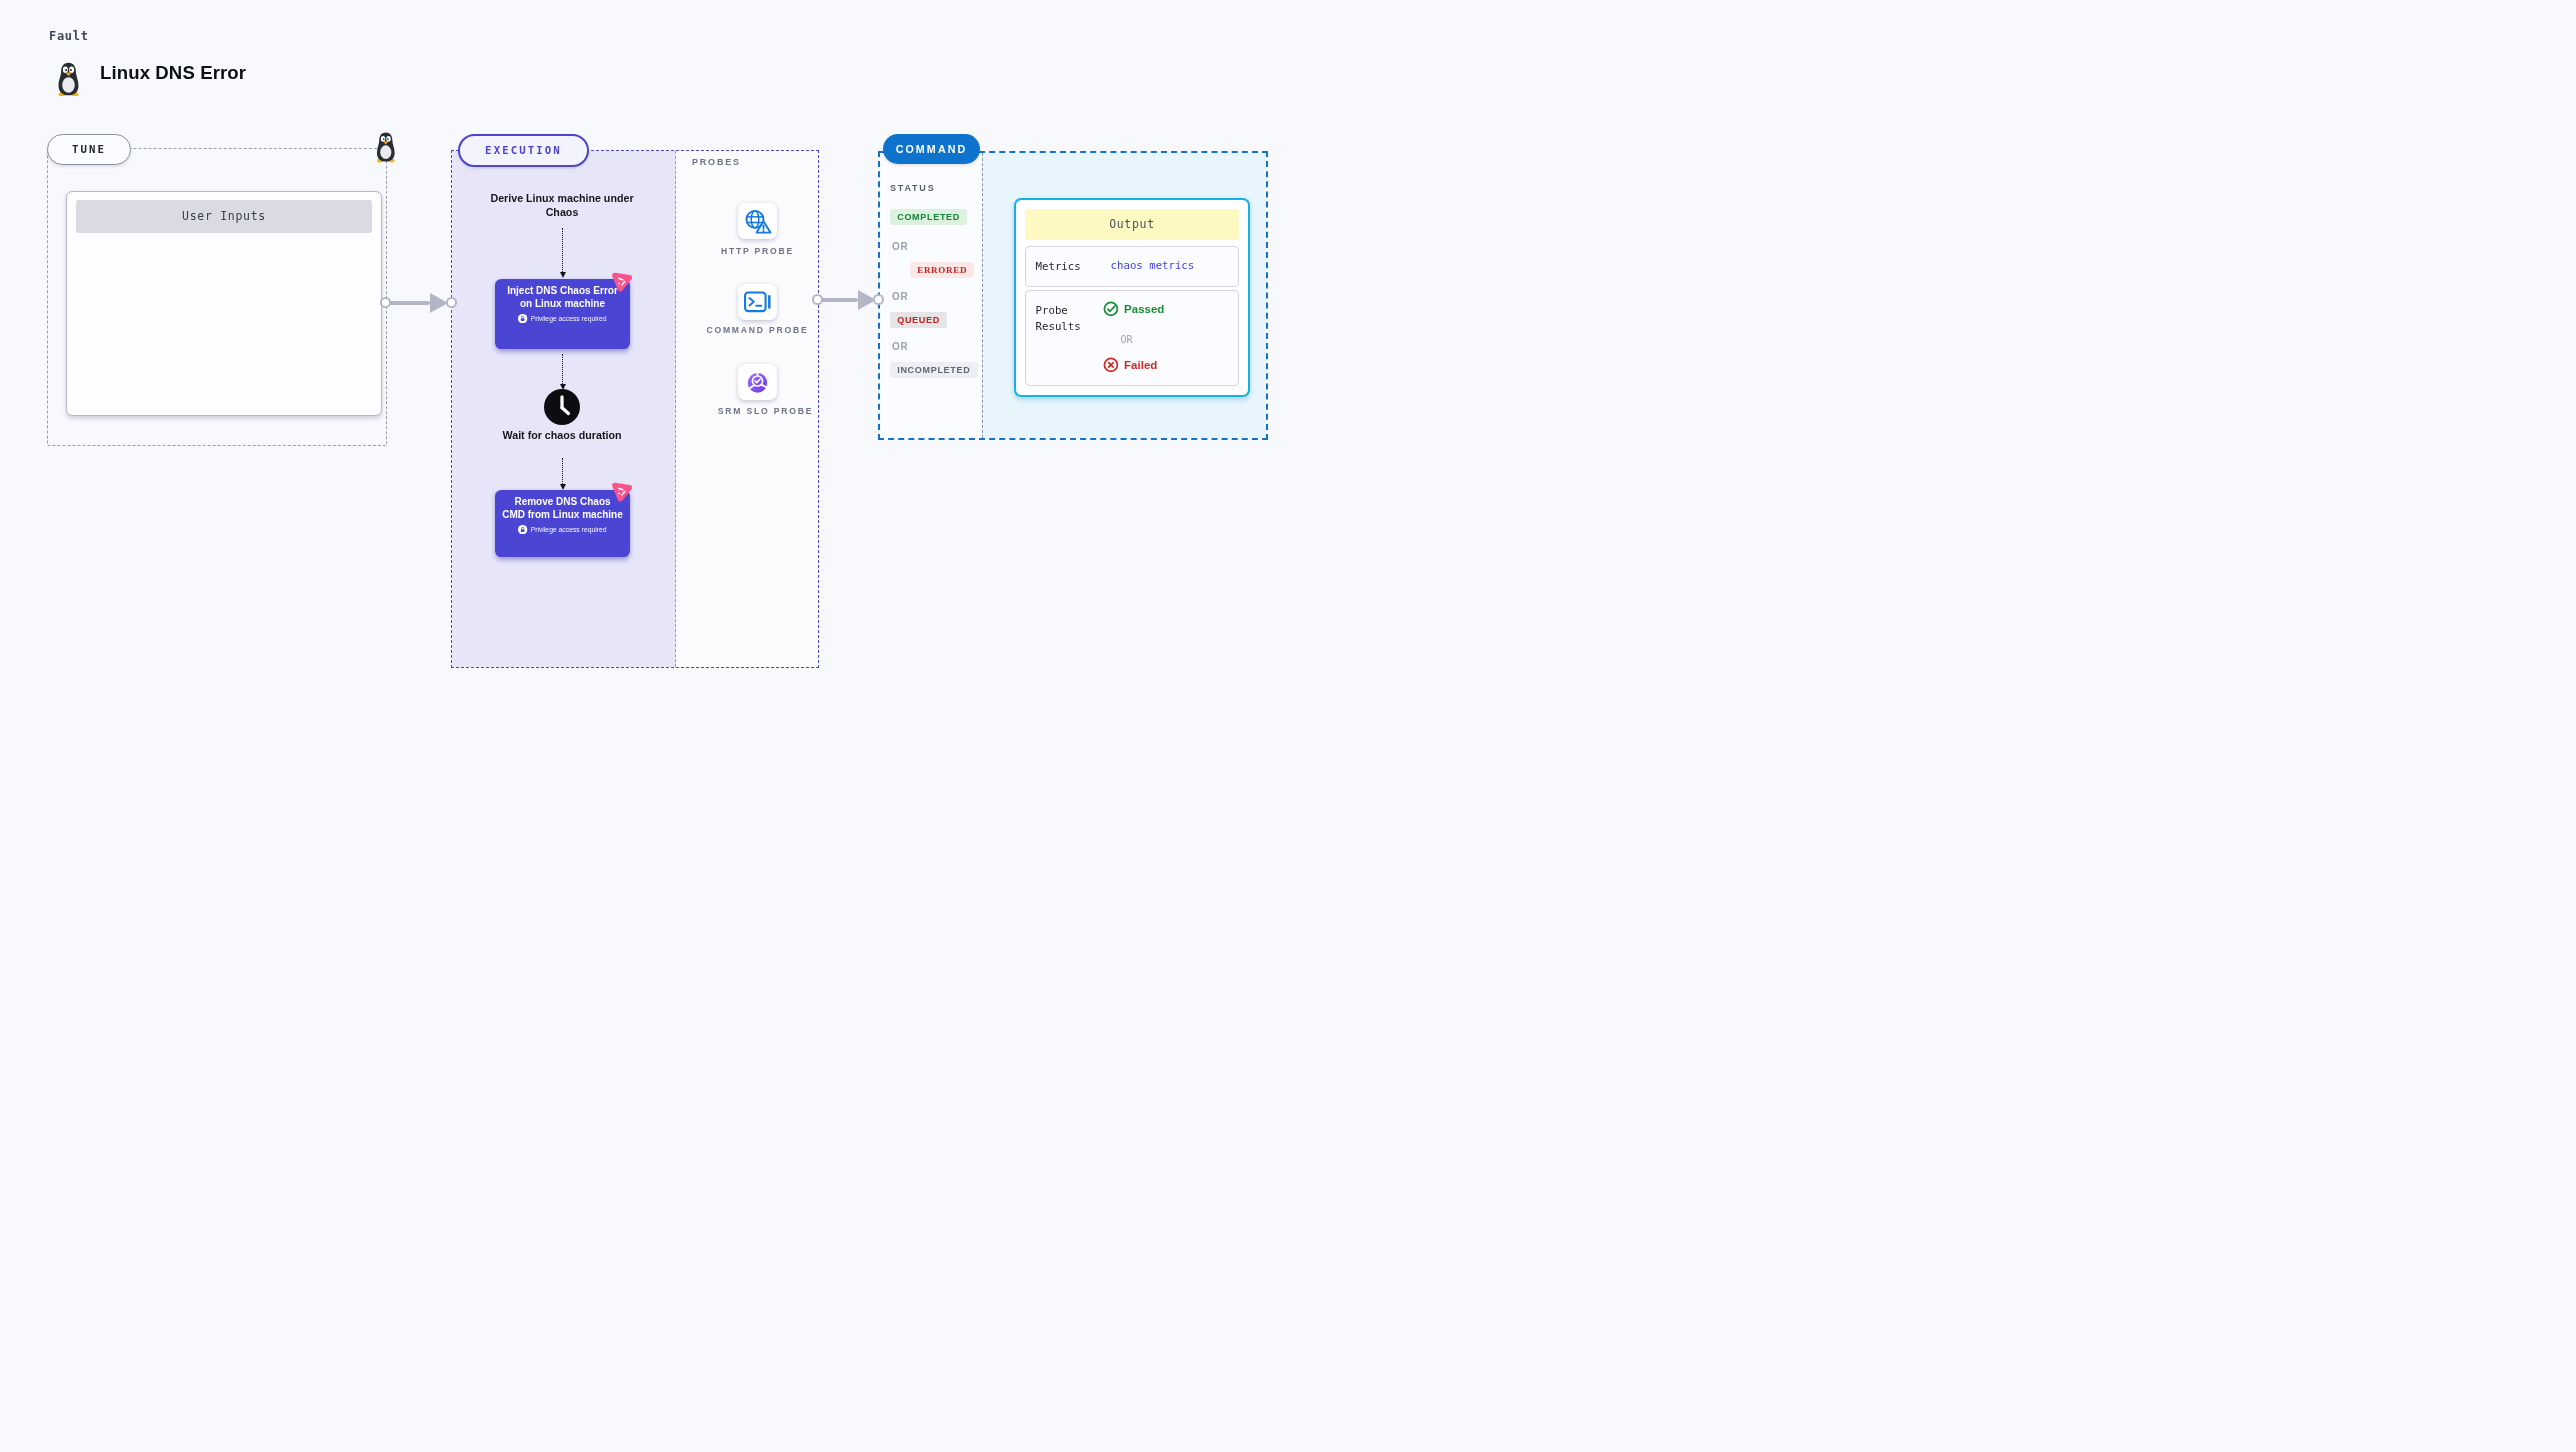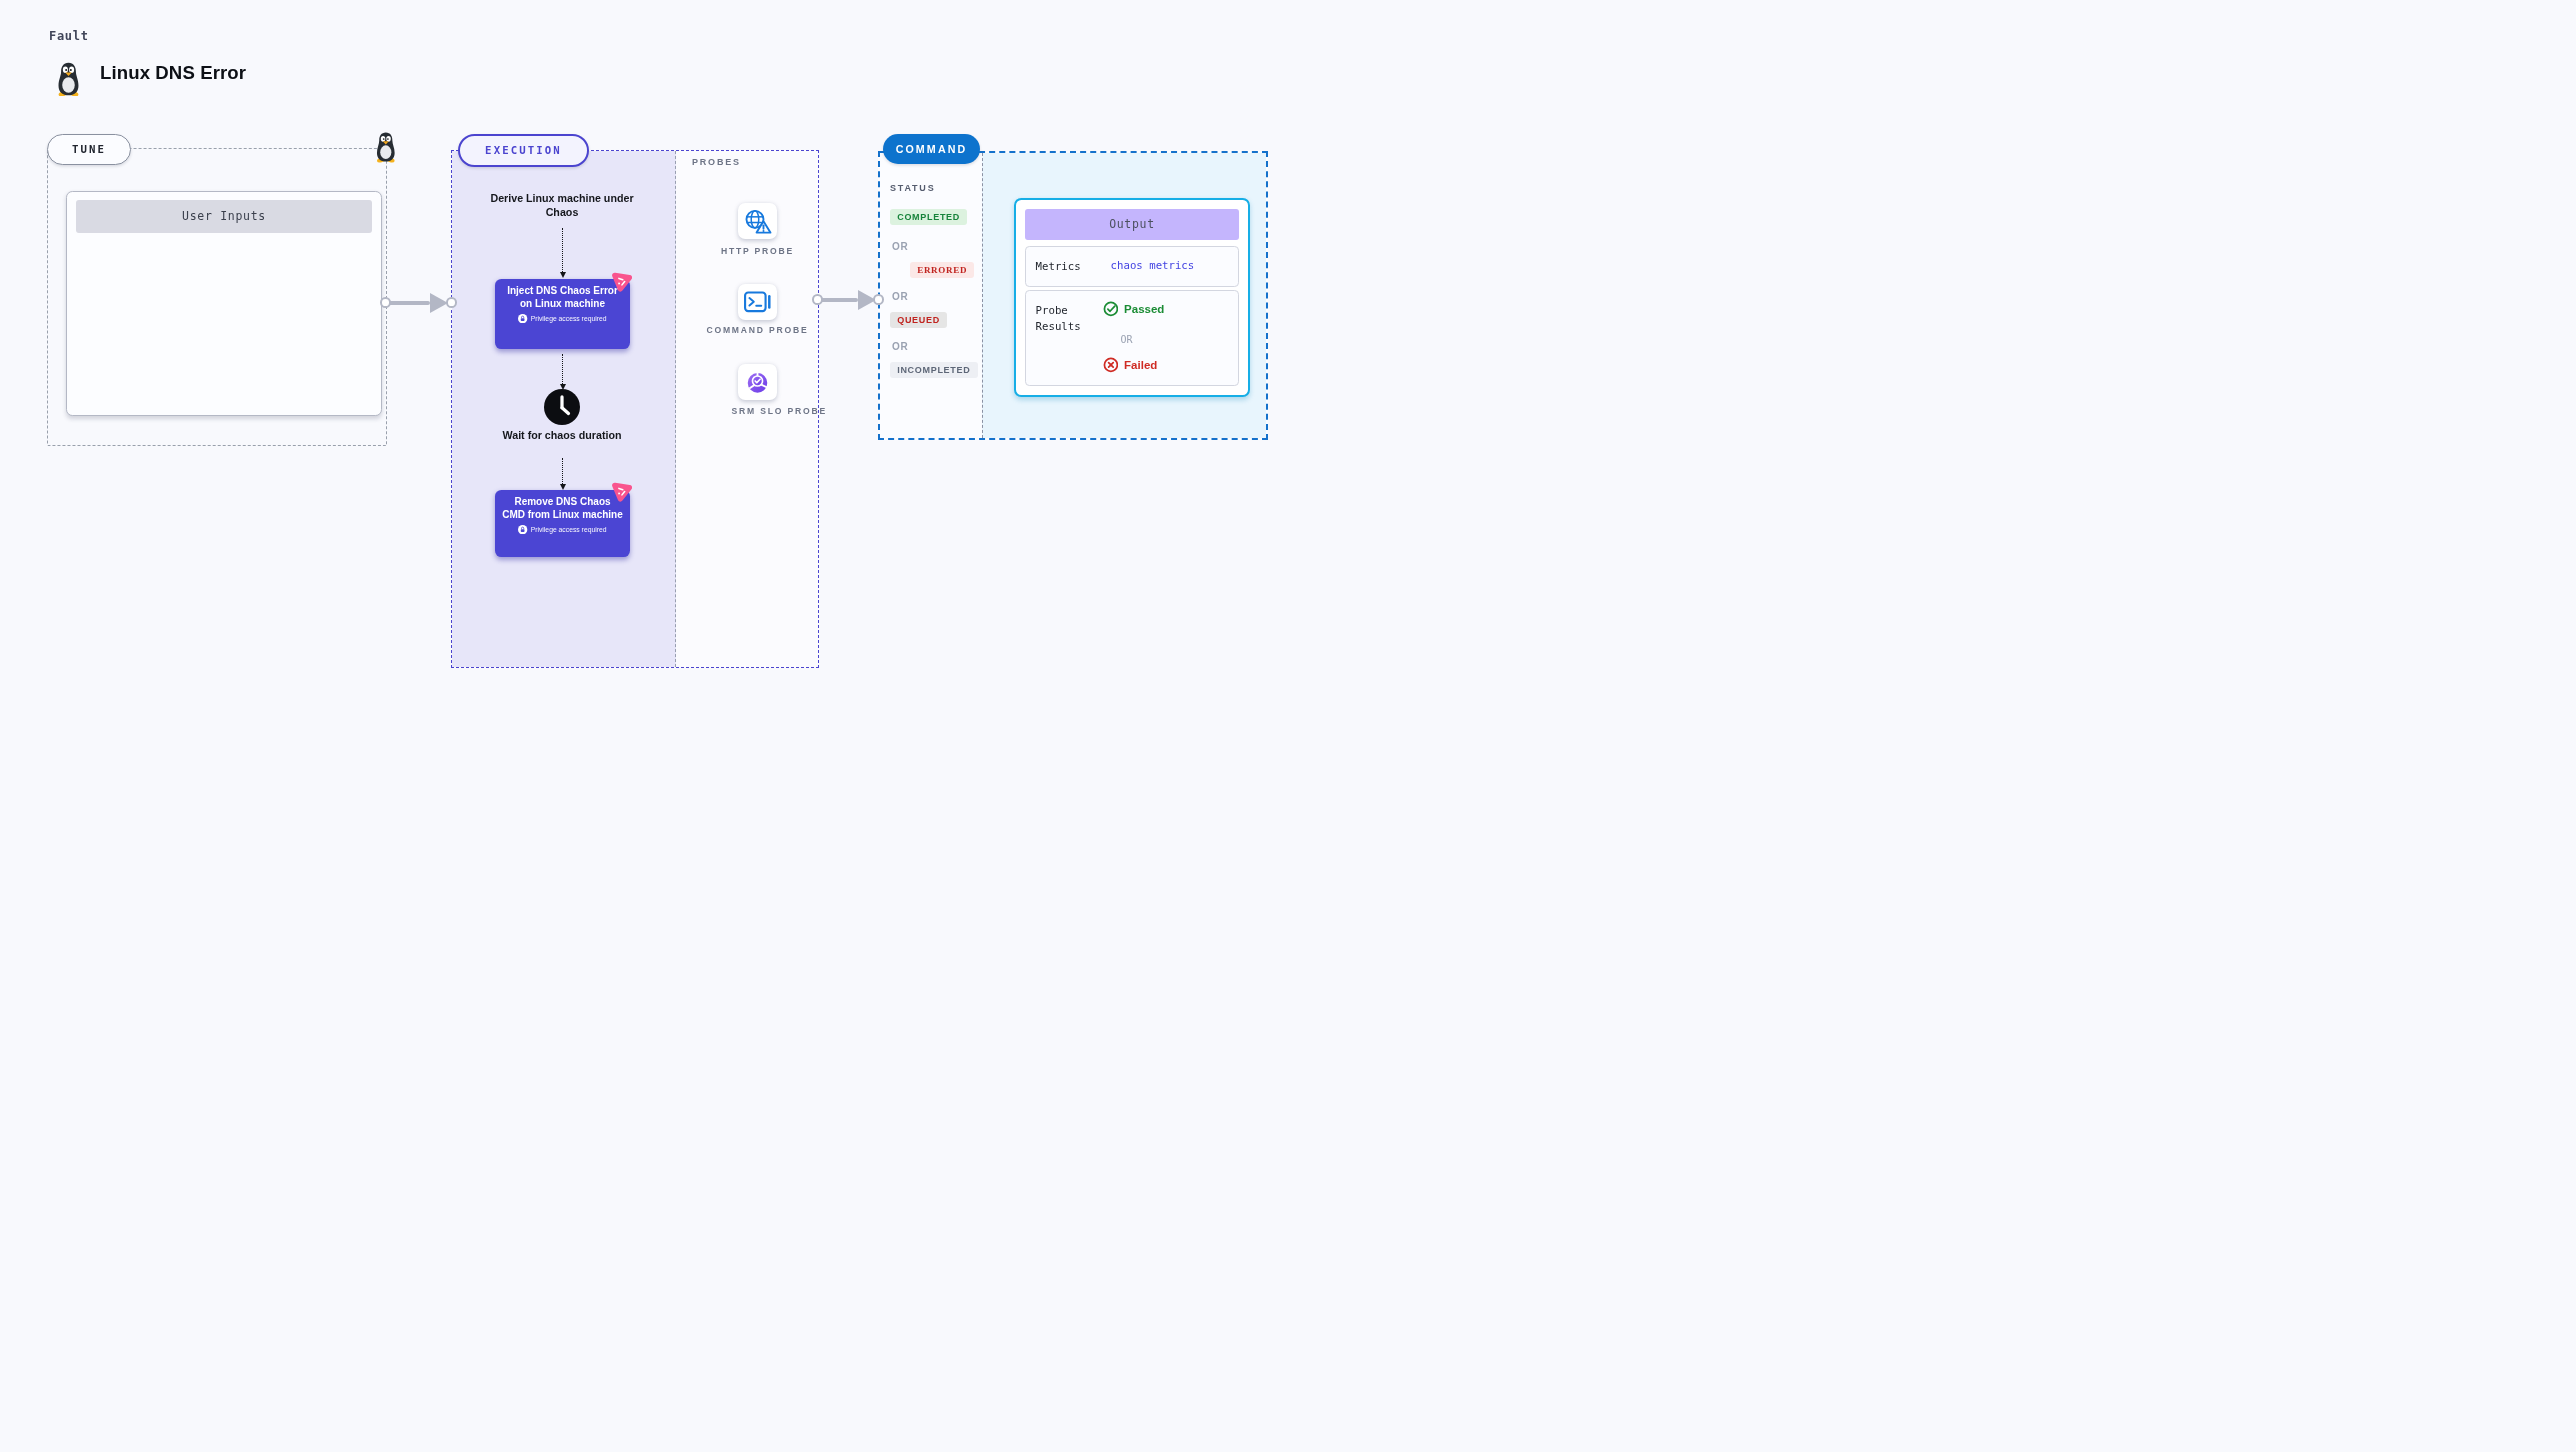--- a/index.html
+++ b/index.html
@@ -76,21 +76,21 @@
   .badge{display:inline-block;padding:2.9px 7.2px;border-radius:2.9px;font-size:9px;font-weight:700;letter-spacing:0.7px;}
   .b-completed{background:#dcf2df;color:#17833b;}
   .b-errored{background:#fbe8e7;color:#c0231f;}
   .b-queued{background:#e5e5e5;color:#c0231f;}
   .b-incompleted{background:#edeff4;color:#5d6677;}
   .or-sep{font-size:10px;font-weight:700;color:#9aa2b2;letter-spacing:0.7px;}
 
   
   .out-card{left:1014px;top:198px;width:232px;height:195px;background:#ffffff;border:2.1px solid #16aee6;
       border-radius:7.2px;box-shadow:0 2.9px 5.7px rgba(20,140,190,.28);}
-  .out-head{left:8.6px;top:8.6px;right:8.6px;height:31.5px;background:#c4b5fd;border-radius:2.9px;
+  .out-head{left:8.6px;top:8.6px;right:8.6px;height:31.5px;background:#fef9c3;border-radius:2.9px;
       display:flex;align-items:center;justify-content:center;font-size:11.5px;color:#4c5160;letter-spacing:0.7px;}
   .out-row{left:8.6px;right:8.6px;background:#fbfcff;border:1.1px solid #d3d6e0;border-radius:4.3px;}
   .out-row1{top:46px;height:39px;}
   .out-row2{top:90px;height:94px;}
   .out-label{font-size:10.7px;color:#23272f;line-height:1.5;}
   .metrics-link{font-size:10.7px;color:#4343e2;cursor:pointer;}
   .verdict{display:flex;align-items:center;gap:5.7px;font-size:11.5px;font-weight:700;}
   .v-pass{color:#1b8c35;} .v-fail{color:#cf2b24;}
   .or-mono{font-size:10px;color:#9aa2b2;}
 </style>
@@ -175,21 +175,21 @@
           </linearGradient>
         </defs>
         <circle cx="23" cy="22" r="15.5" fill="url(#srmGrad)"></circle>
         <line x1="23" y1="22" x2="23" y2="5" stroke="#ffffff" stroke-width="3"></line>
         <line x1="23" y1="22" x2="38" y2="29" stroke="#ffffff" stroke-width="3"></line>
         <line x1="23" y1="22" x2="10" y2="31" stroke="#ffffff" stroke-width="3"></line>
         <circle cx="23" cy="19" r="8" fill="url(#srmGrad)" stroke="#ffffff" stroke-width="2.6"></circle>
         <path d="M19.3 19 l2.6 2.6 l5.2 -5.4" fill="none" stroke="#ffffff" stroke-width="2.6" stroke-linecap="round" stroke-linejoin="round"></path>
       </svg>
     </div>
-    <div class="abs probe-name" style="left:268px;top:254px;text-align:right;">SRM SLO PROBE</div>
+    <div class="abs probe-name" style="left:260px;top:254px;">SRM SLO PROBE</div>
   </div>
 
   <div class="abs pill pill-exec mono">EXECUTION</div>
 
   <div class="abs step-title" style="left:486px;top:191px;">Derive Linux machine under Chaos</div>
   <div class="abs varrow" style="left:562px;top:228px;height:44px;"></div>
 
   <div class="abs chaos-node" style="left:495px;top:279px;height:70px;">
     <div class="nt">Inject DNS Chaos Error on Linux machine</div>
     <div class="priv">

